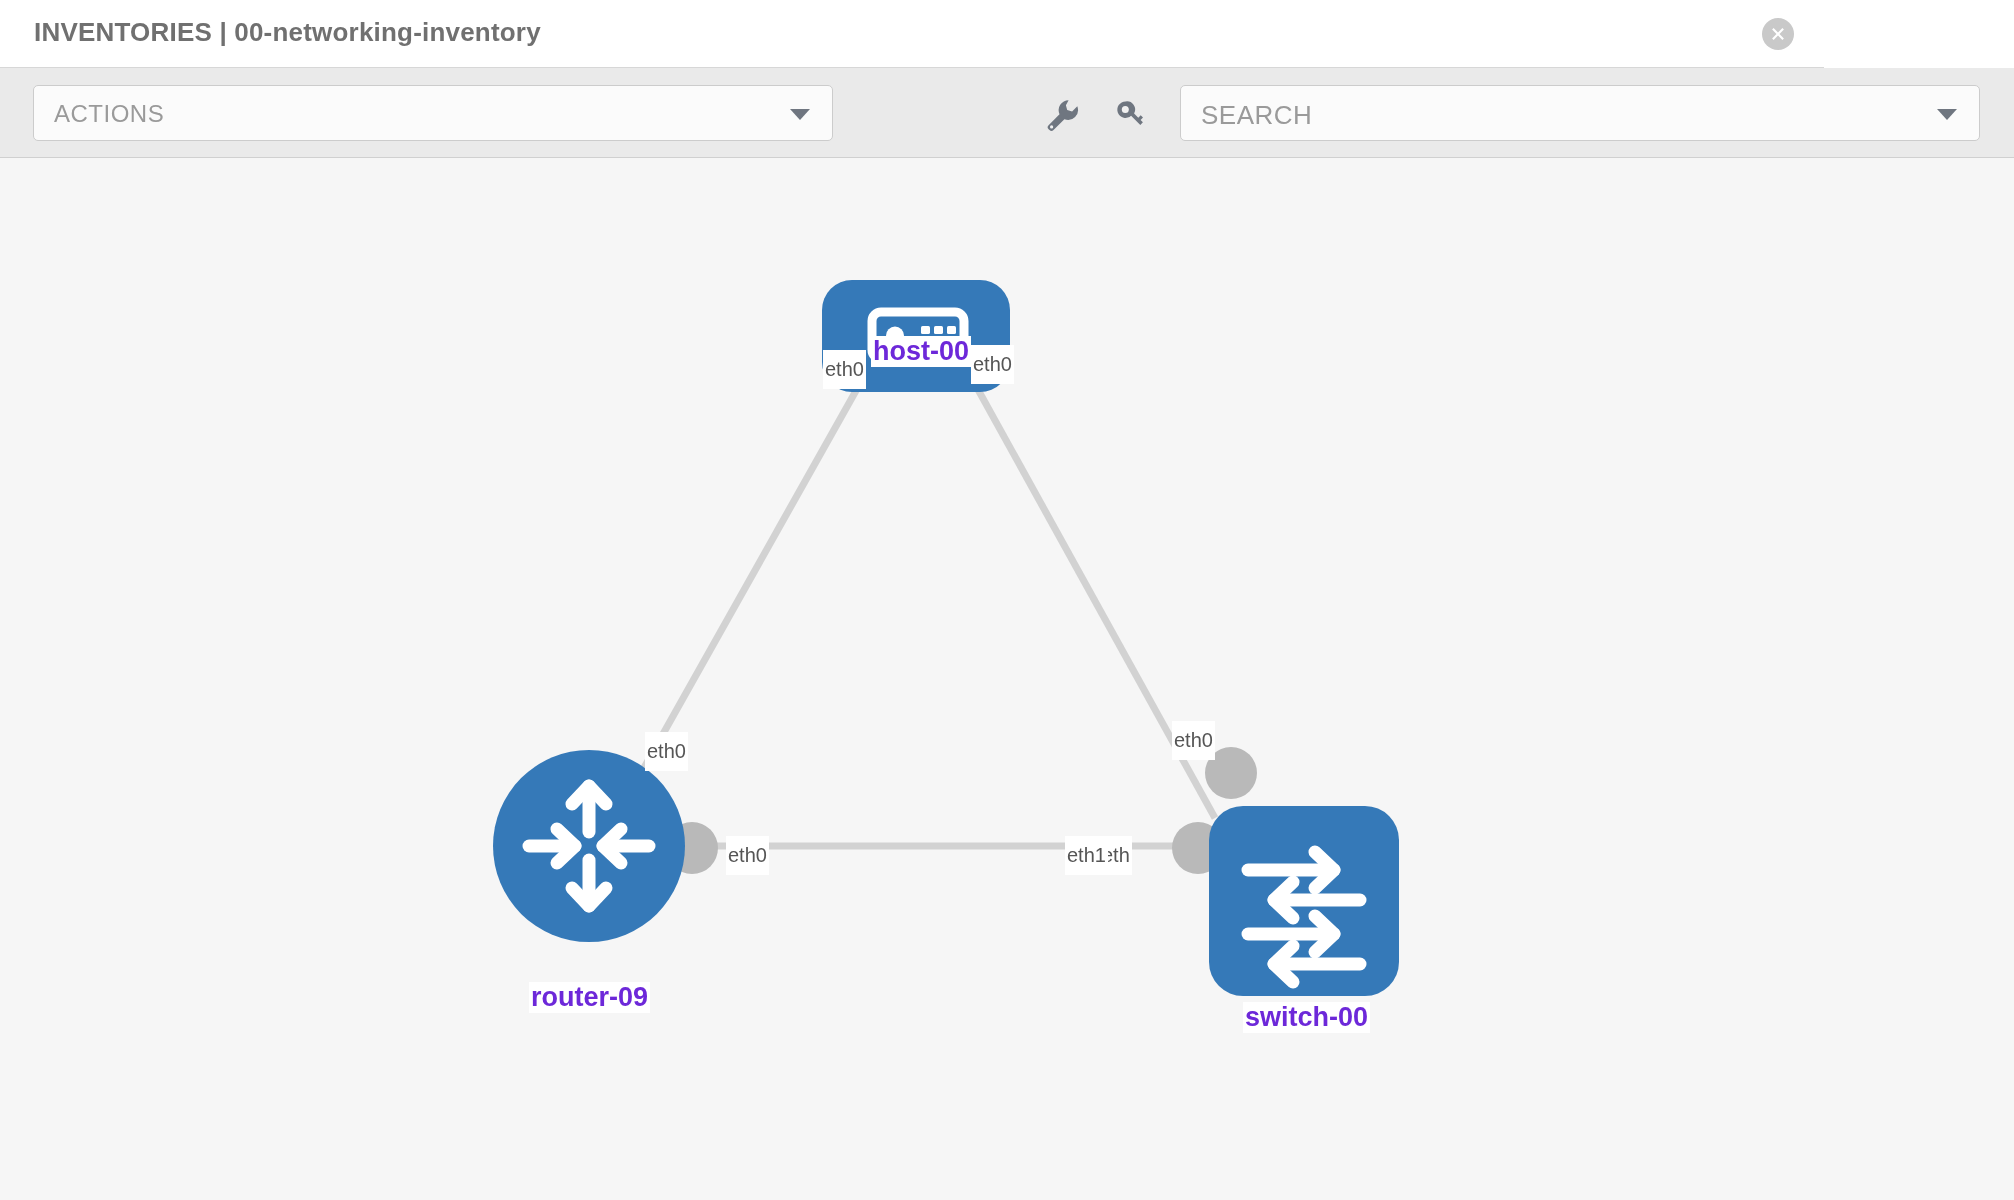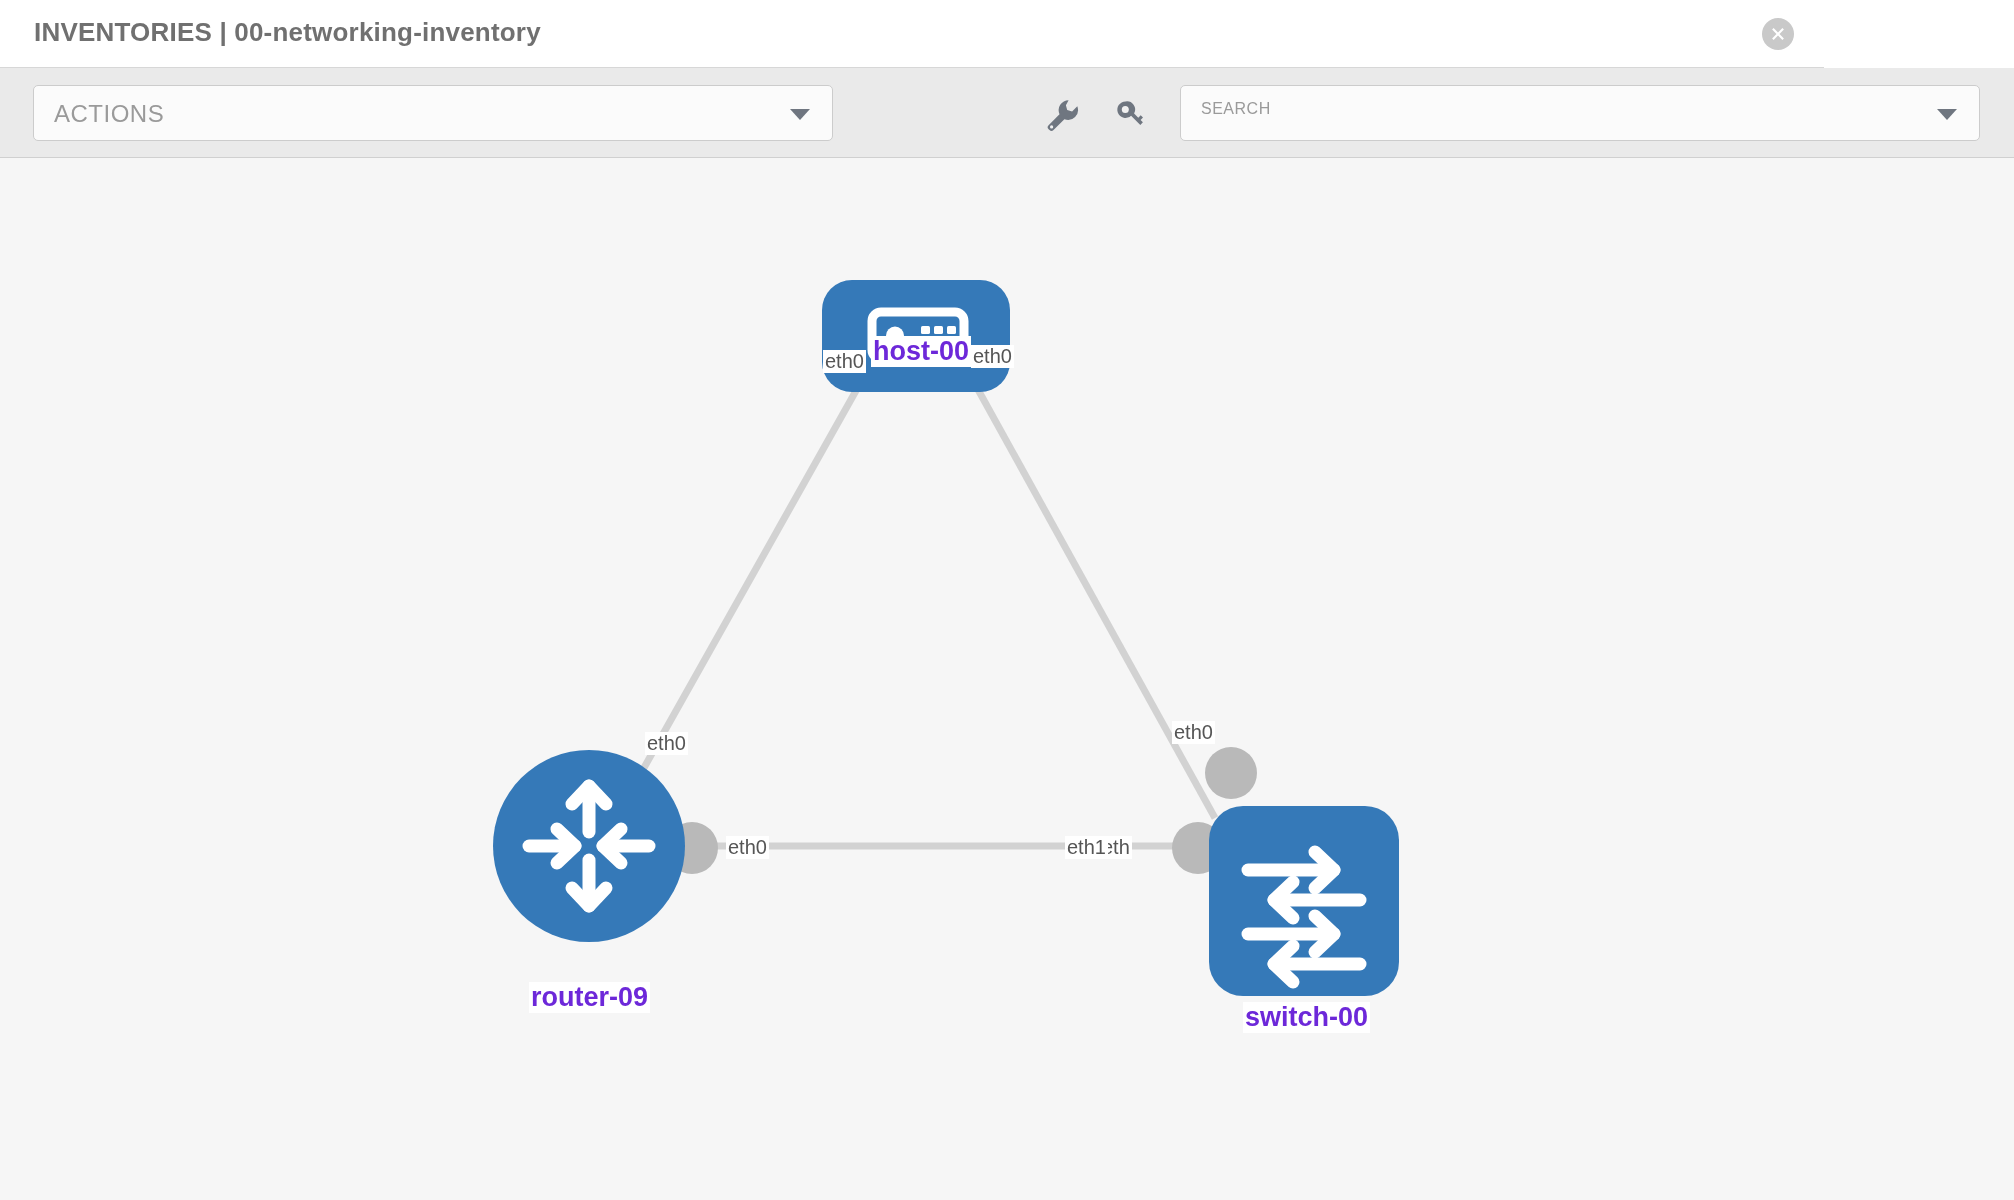--- a/index.html
+++ b/index.html
@@ -65,21 +65,21 @@
 
   .search-box {
     position: absolute; left: 1180px; top: 85px;
     width: 800px; height: 56px;
     background: #fbfbfb;
     border: 1px solid #cccccc; border-radius: 5px;
     cursor: text;
   }
   .search-label {
     position: absolute; left: 20px; top: 14px;
-    font-size: 16px; color: #9a9a9a; letter-spacing: .5px;
+    font-size: 26px; color: #9a9a9a; letter-spacing: .5px;
   }
 
   
   .canvas {
     position: absolute; left: 0; top: 158px;
     width: 2014px; height: 1042px;
     background: #f6f6f6;
     overflow: hidden;
   }
   .topo-svg { position: absolute; left: 0; top: 0; }
@@ -90,21 +90,21 @@
     background: #ffffff;
     white-space: nowrap;
     padding: 0 2px;
     font-weight: bold;
   }
   .edge-label {
     position: absolute;
     font-size: 20px; color: #555555;
     background: #ffffff;
     white-space: nowrap;
-    padding: 0 2px;
+    padding: 8px 2px;
   }
 
   
   .zoom-panel {
     position: absolute; left: 1622px; top: 1080px;
     width: 392px; height: 120px;
     background: #ffffff;
     border: 1px solid #cfcfcf;
   }
   .zoom-value {

